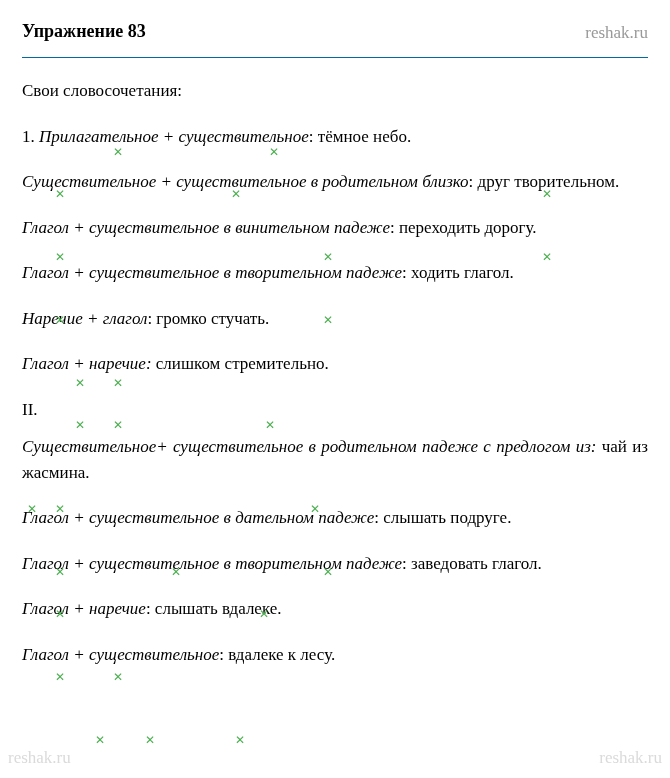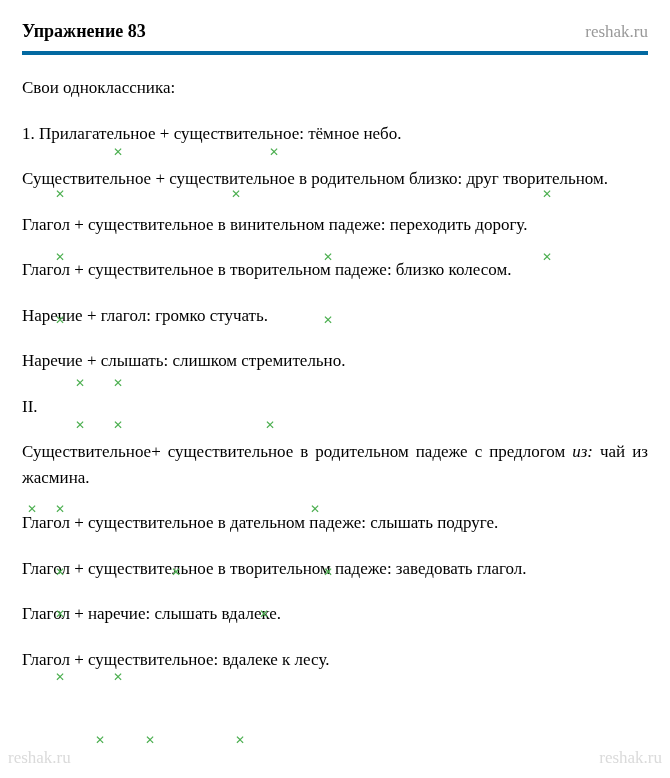--- a/index.html
+++ b/index.html
@@ -14,46 +14,47 @@
       font-family: 'Times New Roman', Times, serif;
       font-size: 17px;
       color: #000000;
       position: relative;
       padding: 18px 22px;
       line-height: 1.5;
     }
     .header-row {
       display: flex;
       justify-content: space-between;
-      align-items: center;
-      border-bottom: 4px solid #0369a1;
-      padding-bottom: 6px;
+      align-items: flex-end;
+      border-bottom: 1px solid #0369a1;
+      padding-bottom: 12px;
       margin-bottom: 20px;
     }
     .title {
       font-weight: bold;
       font-size: 18px;
       color: #000;
     }
     .watermark-url {
       color: #999999;
       font-size: 17px;
       font-family: 'Times New Roman', serif;
     }
     .intro {
       margin-bottom: 20px;
     }
     .section-num {
-      margin-bottom: 20px;
+      margin-bottom: 12px;
     }
     .item {
       margin-bottom: 20px;
       text-align: justify;
     }
     .italic {
+      font-style: italic;
     }
     .bold-italic {
       font-style: italic;
       font-weight: normal;
     }
     .wm-corner {
       position: absolute;
       color: rgba(150,150,150,0.35);
       font-size: 17px;
       font-family: 'Times New Roman', serif;
@@ -84,44 +85,44 @@
     }
   </style>
 </head>
 <body>
 
 <div class="header-row">
   <div class="title">Упражнение 83</div>
   <div class="watermark-url">reshak.ru</div>
 </div>
 
-<div class="intro">Свои одноклассника:</div>
+<div class="intro">Свои словосочетания:</div>
 
 <div class="item">
   <span>1. </span><span class="italic">Прилагательное + существительное</span><span>: тёмное небо.</span>
 </div>
 
 <div class="item">
   <span class="italic">Существительное + существительное в родительном близко</span><span>: друг творительном.</span>
 </div>
 
 <div class="item">
   <span class="italic">Глагол + существительное в винительном падеже</span><span>: переходить дорогу.</span>
 </div>
 
 <div class="item">
-  <span class="italic">Глагол + существительное в творительном падеже</span><span>: близко колесом.</span>
+  <span class="italic">Глагол + существительное в творительном падеже</span><span>: ходить глагол.</span>
 </div>
 
 <div class="item">
   <span class="italic">Наречие + глагол</span><span>: громко стучать.</span>
 </div>
 
 <div class="item">
-  <span class="italic">Наречие + слышать:</span><span> слишком стремительно.</span>
+  <span class="italic">Глагол + наречие:</span><span> слишком стремительно.</span>
 </div>
 
 <div class="section-num">II.</div>
 
 <div class="item">
   <span class="italic">Существительное+ существительное в родительном падеже с предлогом </span><span class="bold-italic">из:</span><span> чай из жасмина.</span>
 </div>
 
 <div class="item">
   <span class="italic">Глагол + существительное в дательном падеже</span><span>: слышать подруге.</span>

